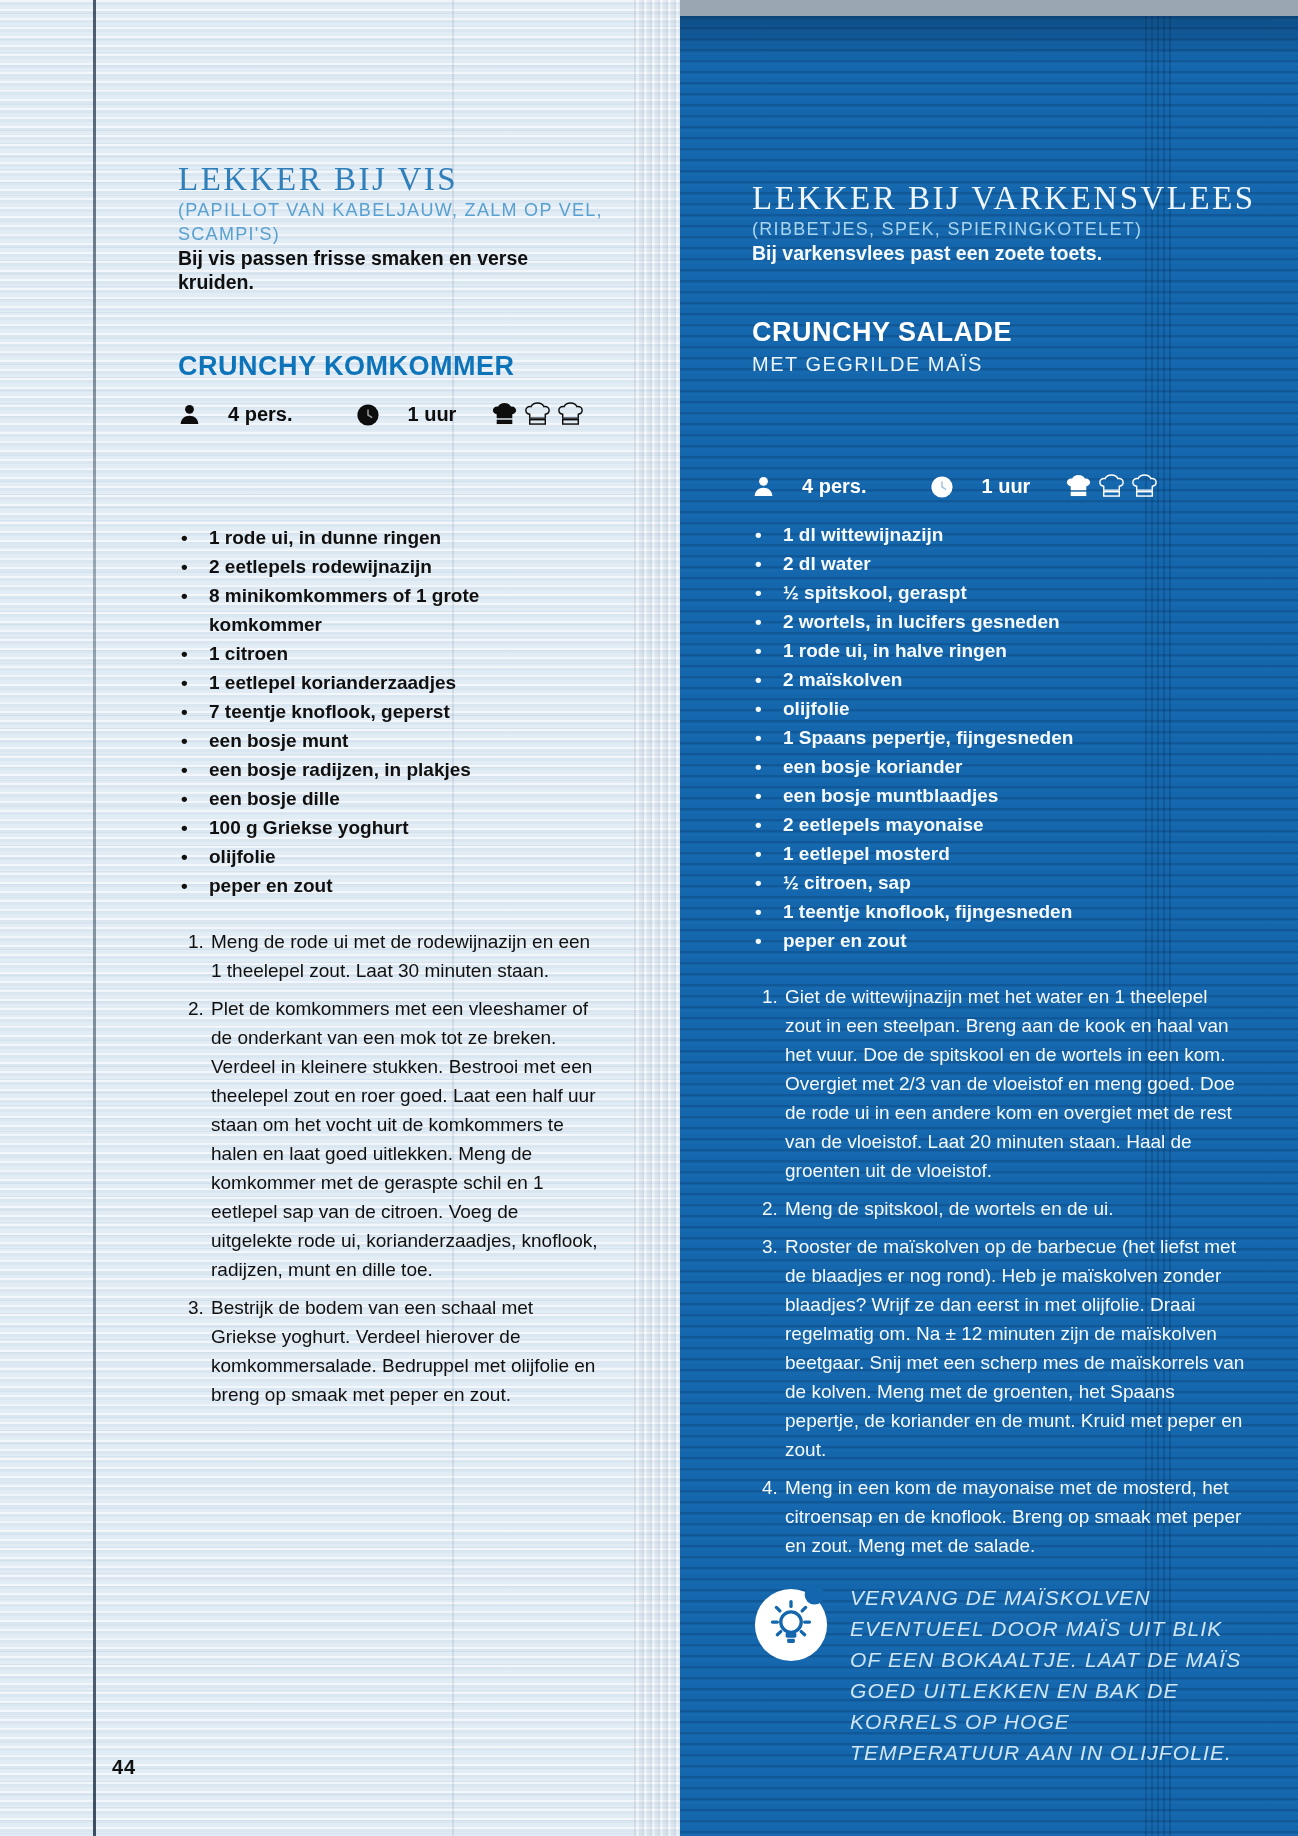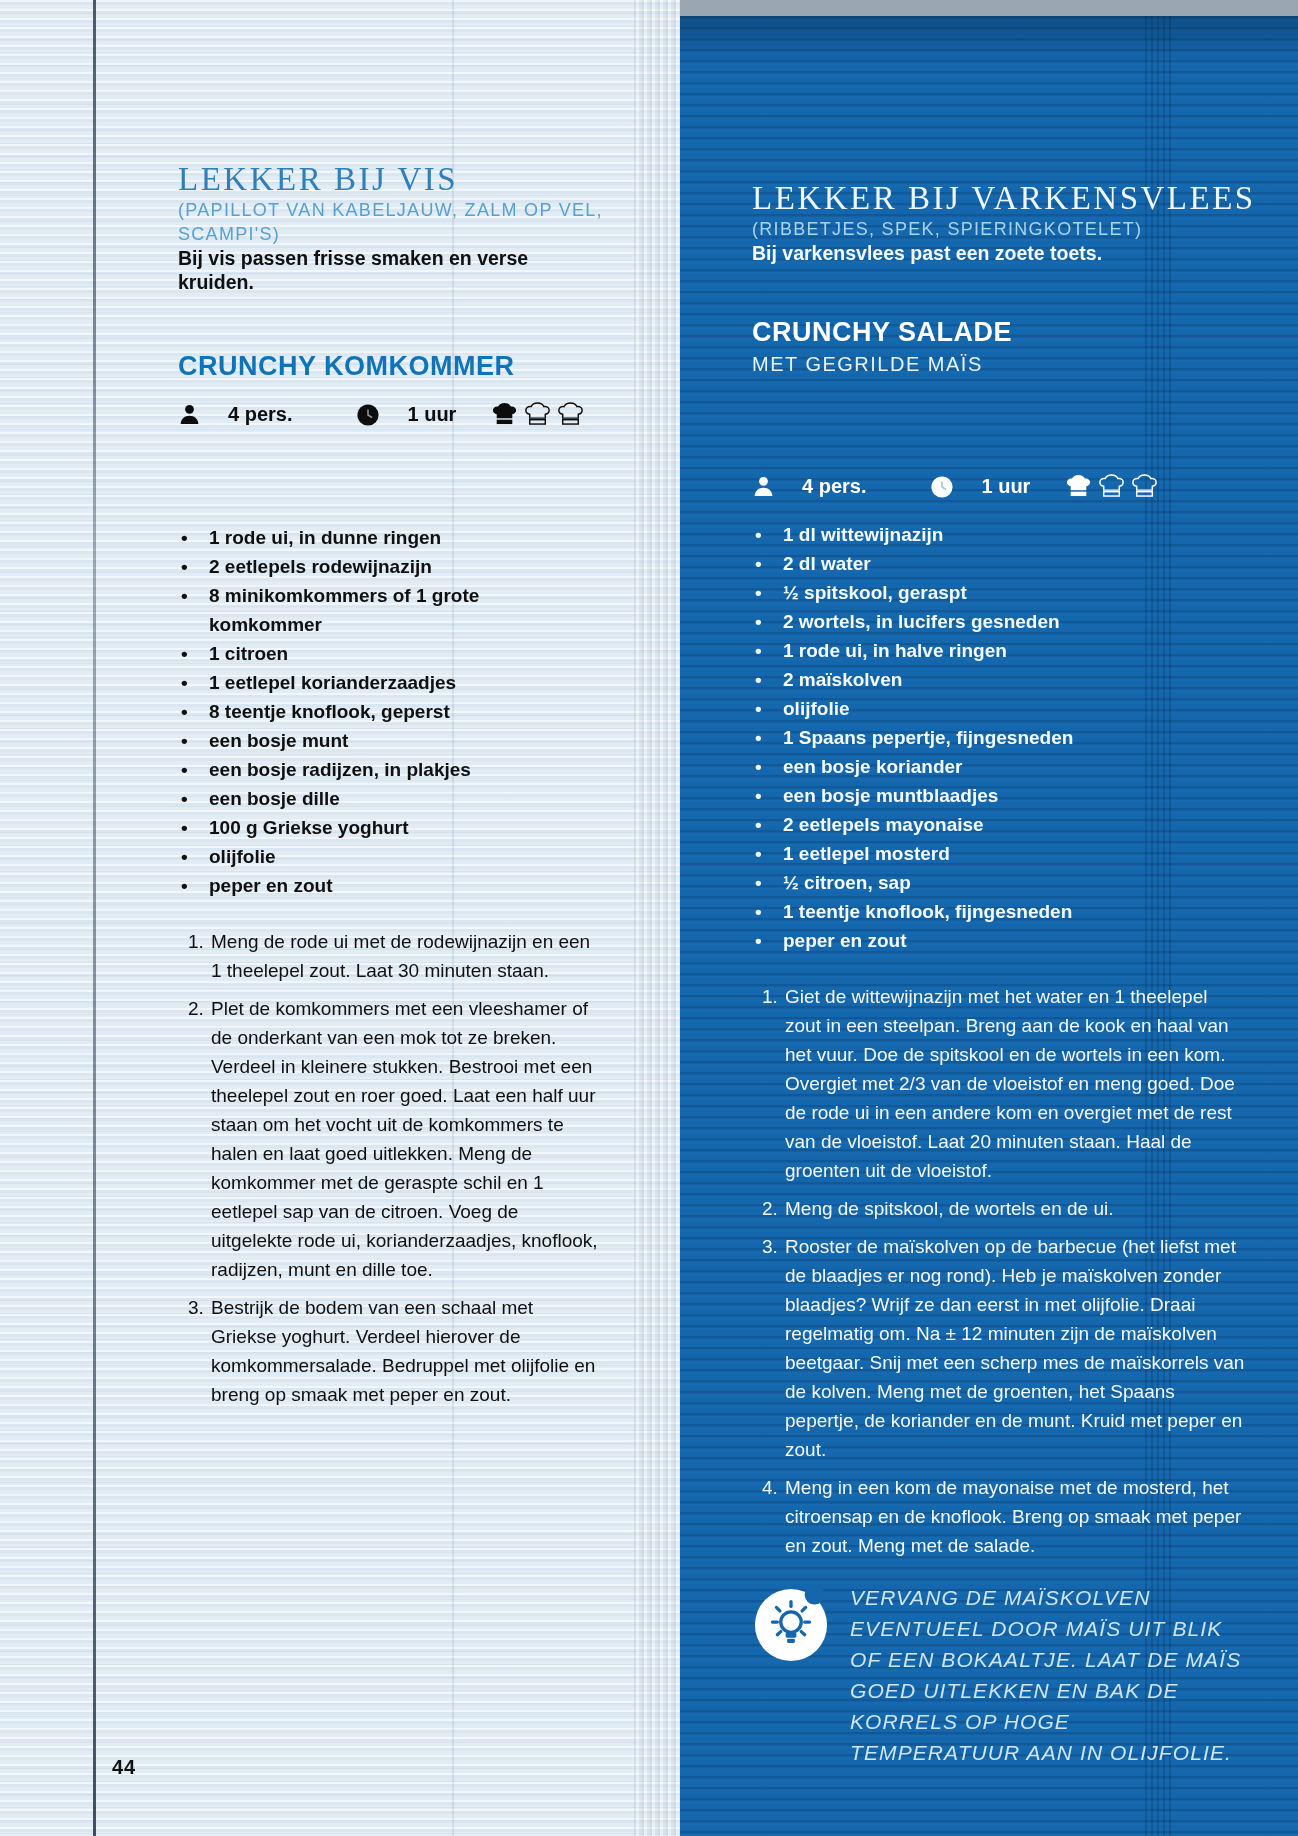--- a/index.html
+++ b/index.html
@@ -126,21 +126,21 @@
           </span>
         </span>
       </div>
 
       <ul class="ing ing-fish">
         <li>1 rode ui, in dunne ringen</li>
         <li>2 eetlepels rodewijnazijn</li>
         <li>8 minikomkommers of 1 grote komkommer</li>
         <li>1 citroen</li>
         <li>1 eetlepel korianderzaadjes</li>
-        <li>8 teentje knoflook, geperst</li>
+        <li>7 teentje knoflook, geperst</li>
         <li>een bosje munt</li>
         <li>een bosje radijzen, in plakjes</li>
         <li>een bosje dille</li>
         <li>100 g Griekse yoghurt</li>
         <li>olijfolie</li>
         <li>peper en zout</li>
       </ul>
 
       <ol class="steps steps-fish">
         <li>Meng de rode ui met de rodewijnazijn en een 1 theelepel zout. Laat 30 minuten staan.</li>

